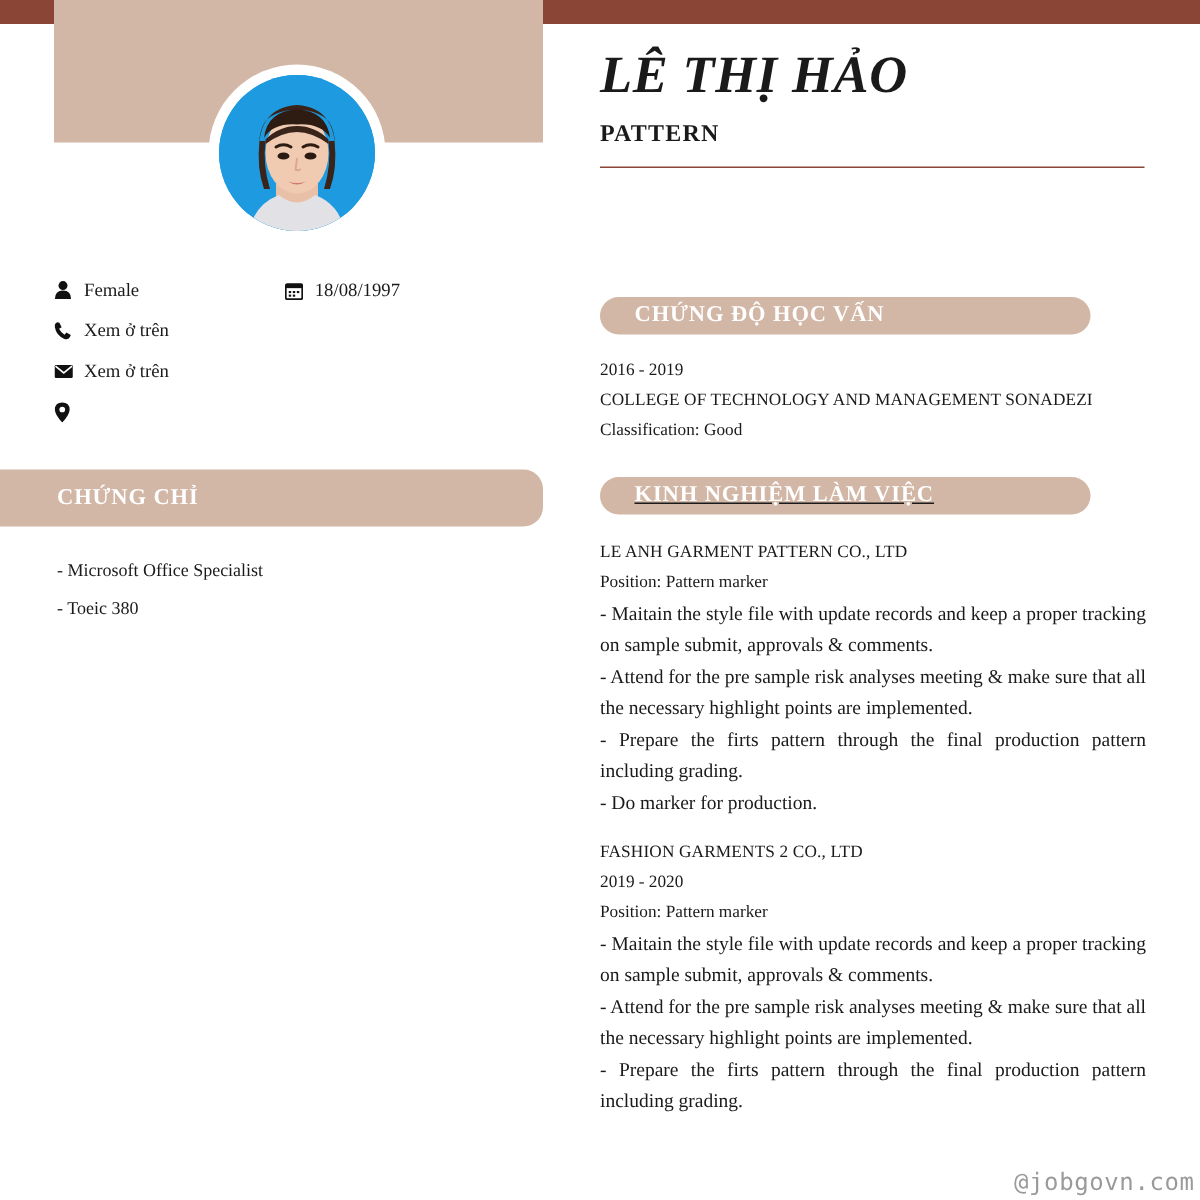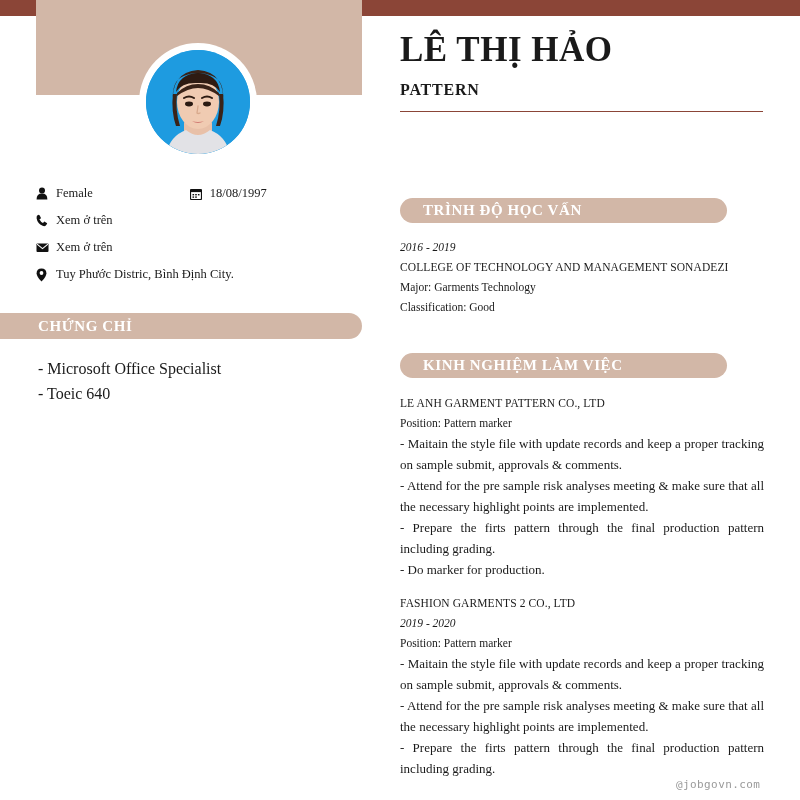--- a/index.html
+++ b/index.html
@@ -97,57 +97,58 @@
     text-align: center;
   }
   .contact-cell.second {
     margin-left: 97px;
   }
 
   
   .pill-left {
     margin-top: 25px;
     width: 362px;
-    height: 26px;
+    height: 38px;
     background: #D2B7A7;
     border-radius: 0 13px 13px 0;
     display: flex;
     align-items: center;
   }
   .pill-left .pill-text {
     margin-left: 38px;
   }
   .pill-text {
     color: #ffffff;
     font-size: 15px;
     font-weight: bold;
     letter-spacing: 0.6px;
   }
   .cert-list {
     padding-left: 38px;
     margin-top: 17px;
   }
   .cert-item {
-    font-size: 16px;
+    font-size: 12px;
     line-height: 25px;
   }
 
   
   .right-col {
     position: absolute;
     left: 400px;
     top: 0;
     width: 364px;
   }
   .name {
     margin-top: 28px;
     font-size: 35px;
     font-weight: bold;
     letter-spacing: 0.5px;
     line-height: 44px;
+    font-style: italic;
   }
   .job-title {
     margin-top: 9px;
     font-size: 16px;
     font-weight: bold;
     letter-spacing: 0.8px;
   }
   .divider {
     margin-top: 12px;
     width: 363px;
@@ -160,25 +161,24 @@
     height: 25px;
     background: #D2B7A7;
     border-radius: 13px;
     display: flex;
     align-items: center;
   }
   .pill-right .pill-text {
     margin-left: 23px;
   }
   .sec-edu { margin-top: 86px; }
-  .sec-exp { margin-top: 36px; }
+  .sec-exp { margin-top: 21px; text-decoration: underline; }
 
   .block { margin-top: 14px; }
   .years {
-    font-style: italic;
     font-size: 11.5px;
     line-height: 20px;
   }
   .org {
     font-weight: normal;
     font-size: 11.5px;
     line-height: 20px;
     letter-spacing: 0.1px;
   }
   .line {
@@ -192,21 +192,21 @@
     margin: 0;
   }
   .job { margin-top: 13px; }
   .job.first { margin-top: 15px; }
 
   .watermark {
     position: absolute;
     left: 676px;
     top: 778px;
     font-family: "DejaVu Sans Mono", monospace;
-    font-size: 11px;
+    font-size: 16px;
     color: #9a9a9a;
     letter-spacing: 0.4px;
   }
 </style>
 </head>
 <body>
 
 <div class="banner-bar"></div>
 <div class="banner-block"></div>
 
@@ -291,49 +291,47 @@
       <span class="contact-text">Xem ở trên</span>
     </div>
 
     <div class="contact-row">
       <span class="contact-icon">
         <svg width="11" height="14" viewBox="0 0 11 14">
             <path d="M5.5 0.4 Q10.4 0.4 10.4 5.2 Q10.4 8.6 5.5 13.6 Q0.6 8.6 0.6 5.2 Q0.6 0.4 5.5 0.4 Z" fill="#111"></path>
             <circle cx="5.5" cy="5" r="1.9" fill="#fff"></circle>
           </svg>
       </span>
-      <span class="contact-text">Tuy Phước Distric, Bình Định City.</span>
     </div>
 
   </div>
 
   <div class="pill-left">
     <span class="pill-text">CHỨNG CHỈ</span>
   </div>
 
   <div class="cert-list">
     <div class="cert-item">- Microsoft Office Specialist</div>
-    <div class="cert-item">- Toeic 640</div>
+    <div class="cert-item">- Toeic 380</div>
   </div>
 
 </div>
 
 <div class="right-col">
 
   <div class="name">LÊ THỊ HẢO</div>
   <div class="job-title">PATTERN</div>
   <div class="divider"></div>
 
   <div class="pill-right sec-edu">
-    <span class="pill-text">TRÌNH ĐỘ HỌC VẤN</span>
+    <span class="pill-text">CHỨNG ĐỘ HỌC VẤN</span>
   </div>
   <div class="block">
     <div class="years">2016 - 2019</div>
     <div class="org">COLLEGE OF TECHNOLOGY AND MANAGEMENT SONADEZI</div>
-    <div class="line">Major: Garments Technology</div>
     <div class="line">Classification: Good</div>
   </div>
 
   <div class="pill-right sec-exp">
     <span class="pill-text">KINH NGHIỆM LÀM VIỆC</span>
   </div>
 
   <div class="job first">
     <div class="org">LE ANH GARMENT PATTERN CO., LTD</div>
     <div class="line">Position: Pattern marker</div>

